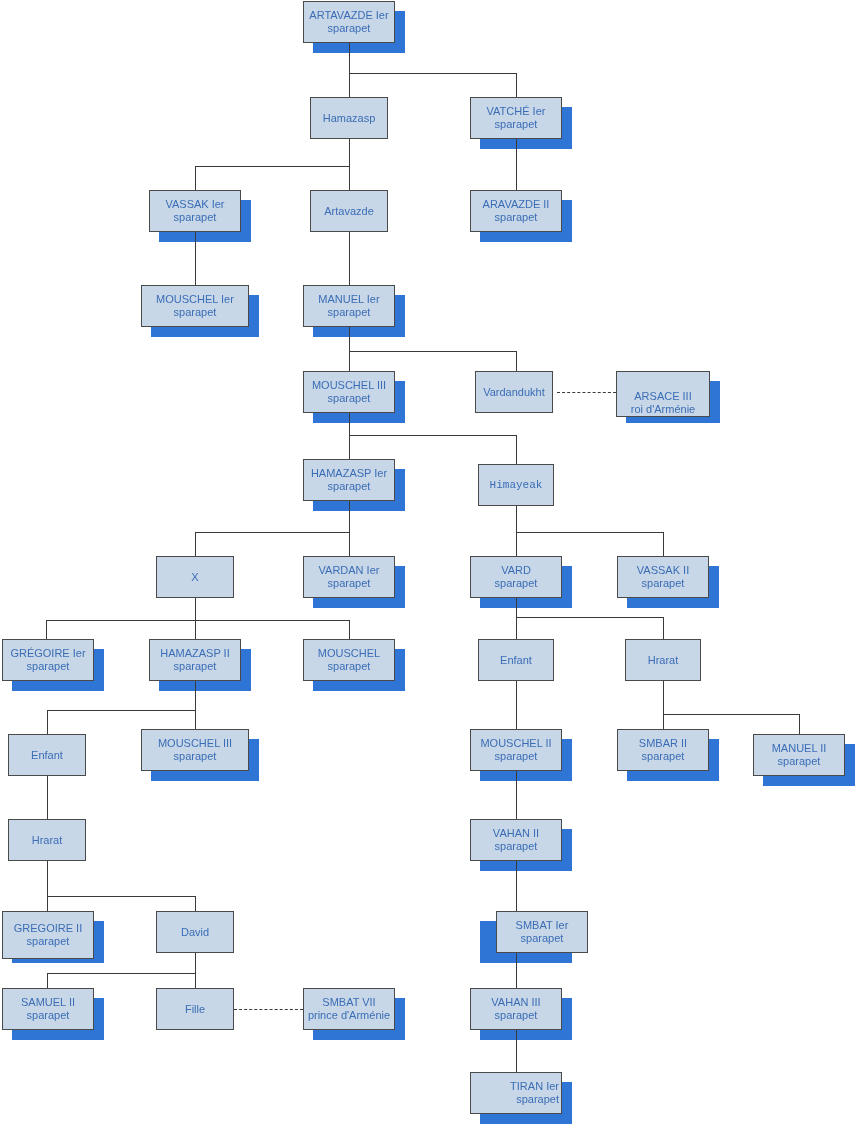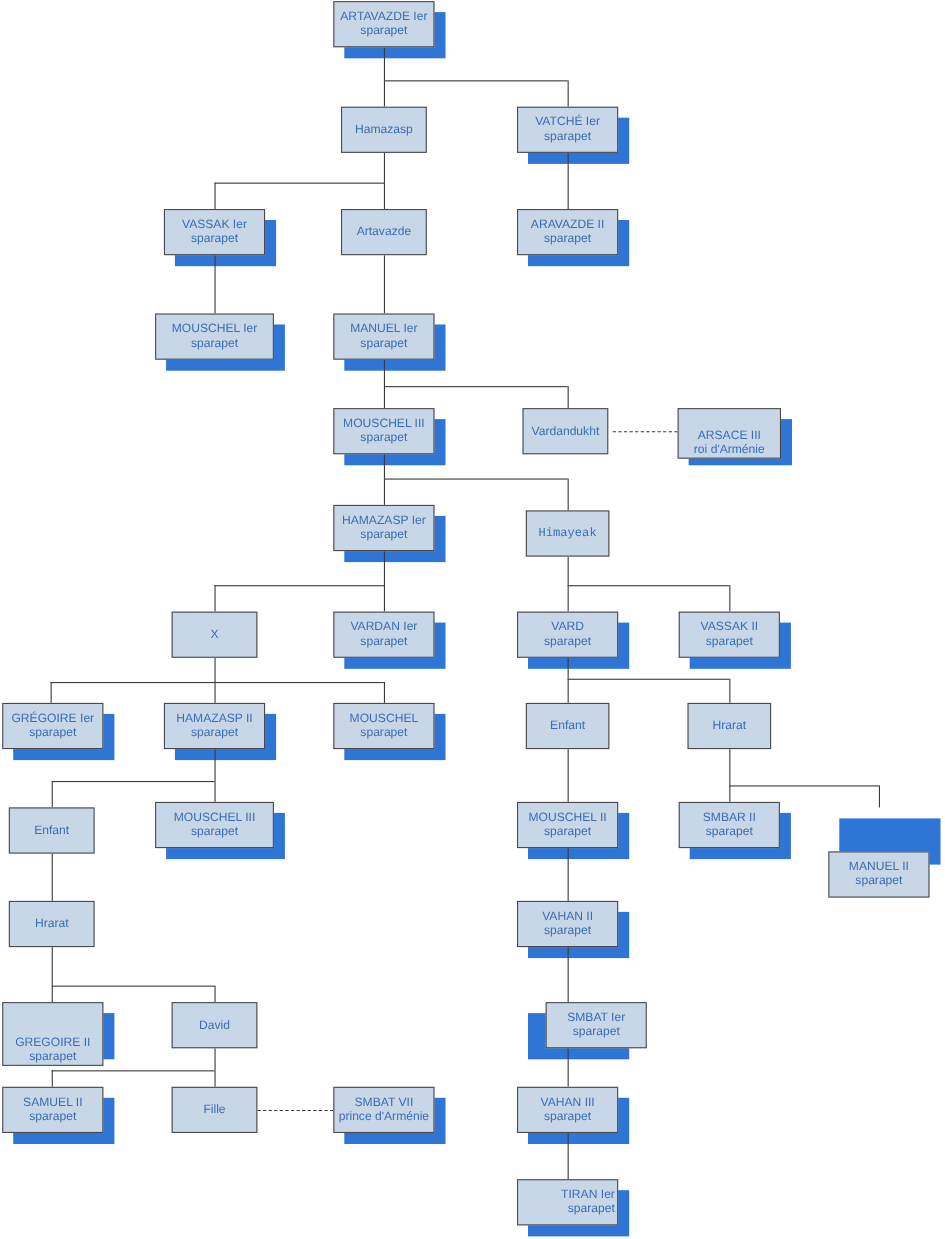--- a/index.html
+++ b/index.html
@@ -214,32 +214,32 @@
 sparapet</span>
     </div>
     <div class="node" style="left: 470px; top: 729px; width: 92px; height: 42px;">
       <span class="lbl">MOUSCHEL II
 sparapet</span>
     </div>
     <div class="node" style="left: 617px; top: 729px; width: 92px; height: 42px;">
       <span class="lbl">SMBAR II
 sparapet</span>
     </div>
-    <div class="node" style="left: 753px; top: 734px; width: 92px; height: 42px; margin-top: 40px;">
+    <div class="node" style="left: 753px; top: 734px; width: 92px; height: 42px;">
       <span class="lbl">MANUEL II
 sparapet</span>
     </div>
     <div class="node" style="left: 8px; top: 819px; width: 78px; height: 42px;">
       <span class="lbl">Hrarat</span>
     </div>
     <div class="node" style="left: 470px; top: 819px; width: 92px; height: 42px;">
       <span class="lbl">VAHAN II
 sparapet</span>
     </div>
-    <div class="node" style="left: 2px; top: 911px; width: 92px; height: 58px; align-items: flex-end;">
+    <div class="node" style="left: 2px; top: 911px; width: 92px; height: 48px;">
       <span class="lbl">GREGOIRE II
 sparapet</span>
     </div>
     <div class="node" style="left: 156px; top: 911px; width: 78px; height: 42px;">
       <span class="lbl">David</span>
     </div>
     <div class="node" style="left: 496px; top: 911px; width: 92px; height: 42px;">
       <span class="lbl">SMBAT Ier
 sparapet</span>
     </div>

